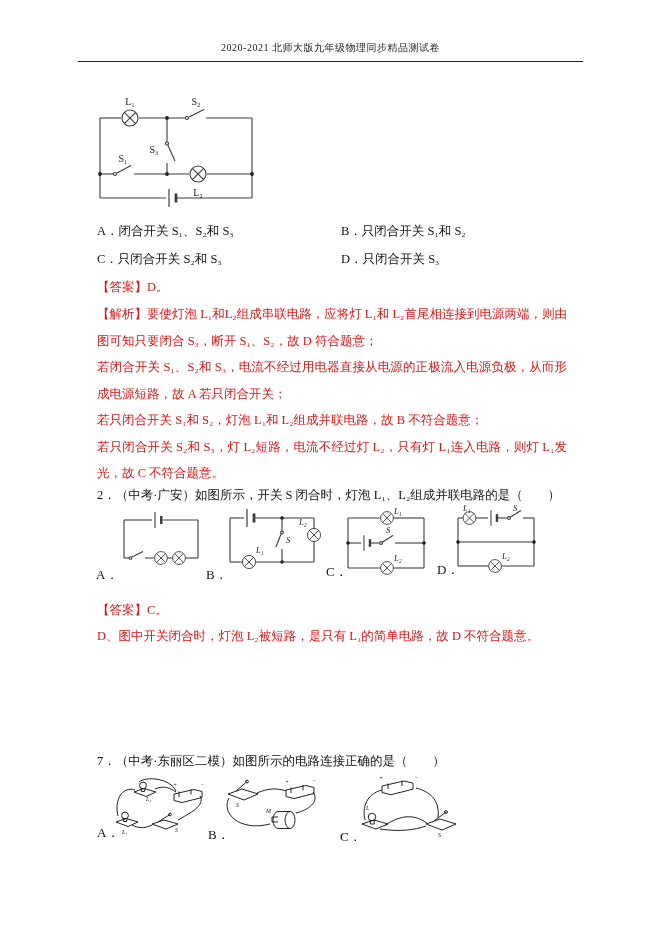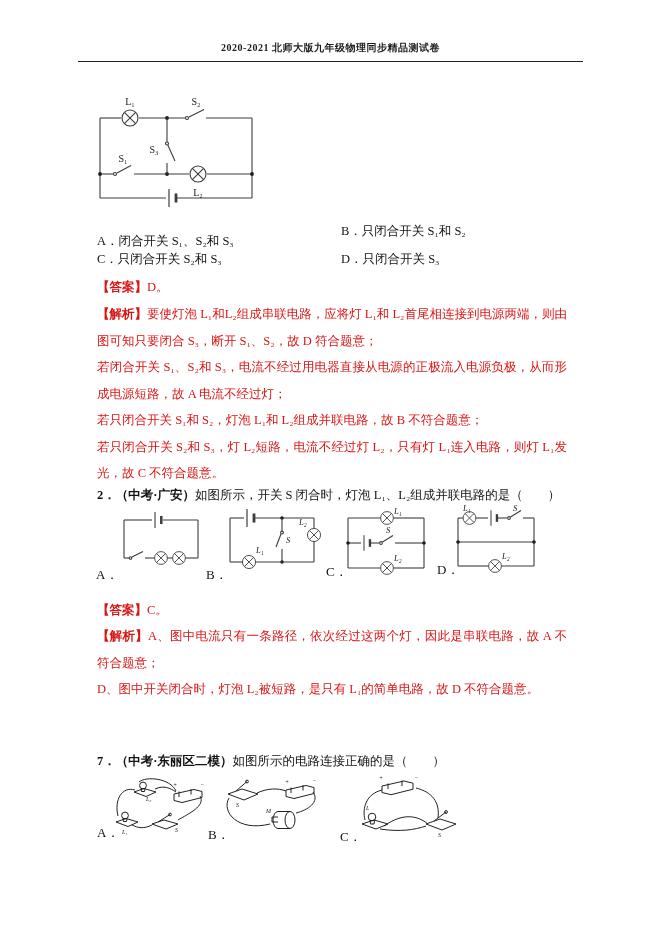--- a/index.html
+++ b/index.html
@@ -2,27 +2,27 @@
 <html><head>
 <meta charset="utf-8">
 <style>
   html,body{margin:0;padding:0;}
   body{
     width:661px;height:935px;background:#ffffff;position:relative;overflow:hidden;
     font-family:"Liberation Serif","DejaVu Serif",serif;color:#121212;
   }
   .abs{position:absolute;}
   .red{color:#d91414;}
-  .b{font-weight:bold;}
+  .b{font-weight:normal;}
   .txt{font-size:12.5px;line-height:26.5px;}
   .txt p{margin:0;}
   .expl{width:470px;text-align:justify;}
   .qline{width:470px;}
   .figletter{font-size:13px;color:#121212;}
-  .hdr-title{left:0;right:0;top:41px;text-align:center;font-size:10px;font-weight:bold;color:#1c1c1c;letter-spacing:.5px;}
+  .hdr-title{left:0;right:0;top:41px;text-align:center;font-size:10px;font-weight:normal;color:#1c1c1c;letter-spacing:.5px;}
   .hdr-rule{left:78px;top:61px;width:505px;height:0;border-top:1.4px solid #222;}
   svg text{font-family:"Liberation Serif","DejaVu Serif",serif;fill:#222;}
   svg .lbl{font-size:10px;}
   svg .lbl-sm{font-size:8.5px;font-style:italic;}
   svg .lbl-xs{font-size:6px;font-style:italic;}
   svg .wire{stroke:#3c3c3c;stroke-width:1.1;fill:none;}
   svg .dot{fill:#1c1c1c;stroke:none;}
   svg .sketch{stroke:#222;stroke-width:1;fill:none;}
   svg .plate{fill:#fff;stroke:#222;stroke-width:1;}
 </style>
@@ -79,31 +79,31 @@
       <use href="#batt" x="79" y="106"></use>
       <path d="M87,106 H162"></path>
   </g>
   <text class="lbl" x="40" y="13" text-anchor="middle">L₁</text>
   <text class="lbl" x="106" y="13" text-anchor="middle">S₂</text>
   <text class="lbl" x="64" y="61" text-anchor="middle">S₃</text>
   <text class="lbl" x="33" y="70" text-anchor="middle">S₁</text>
   <text class="lbl" x="108" y="104" text-anchor="middle">L₂</text>
 </svg>
 
-<div class="abs txt" style="left:97px;top:228px">A．闭合开关 S₁、S₂和 S₃</div>
+<div class="abs txt" style="left:97px;top:218px">A．闭合开关 S₁、S₂和 S₃</div>
 <div class="abs txt" style="left:341px;top:218px">B．只闭合开关 S₁和 S₂</div>
 <div class="abs txt" style="left:97px;top:246px">C．只闭合开关 S₂和 S₃</div>
 <div class="abs txt" style="left:341px;top:246px">D．只闭合开关 S₃</div>
 
 <div class="abs txt red" style="left:97px;top:274px">
   <span class="b">【答案】</span><span>D。</span>
 </div>
 <div class="abs txt red expl" style="left:97px;top:301px">
   <p><span class="b">【解析】</span><span>要使灯泡 L₁和L₂组成串联电路，应将灯 L₁和 L₂首尾相连接到电源两端，则由图可知只要闭合 S₃，断开 S₁、S₂，故 D 符合题意；</span></p>
-  <p>若闭合开关 S₁、S₂和 S₃，电流不经过用电器直接从电源的正极流入电源负极，从而形成电源短路，故 A 电流不经过灯；</p>
+  <p>若闭合开关 S₁、S₂和 S₃，电流不经过用电器直接从电源的正极流入电源负极，从而形成电源短路，故 A 若只闭合开关；</p>
   <p>若只闭合开关 S₁和 S₂，灯泡 L₁和 L₂组成并联电路，故 B 不符合题意；</p>
   <p>若只闭合开关 S₂和 S₃，灯 L₂短路，电流不经过灯 L₂，只有灯 L₁连入电路，则灯 L₁发光，故 C 不符合题意。</p>
 </div>
 
 <div class="abs txt qline" style="left:97px;top:482px">
   <span class="b">2．（中考·广安）</span><span>如图所示，开关 S 闭合时，灯泡 L₁、L₂组成并联电路的是（　　）</span>
 </div>
 
 <svg class="abs" style="left:116px;top:508px" width="90" height="62">
   <g class="wire">
@@ -197,21 +197,20 @@
 
 <span class="abs figletter" style="left:96px;top:566px">A．</span>
 <span class="abs figletter" style="left:206px;top:566px">B．</span>
 <span class="abs figletter" style="left:326px;top:563px">C．</span>
 <span class="abs figletter" style="left:437px;top:561px">D．</span>
 
 <div class="abs txt red" style="left:97px;top:597px">
   <span class="b">【答案】</span><span>C。</span>
 </div>
 <div class="abs txt red expl" style="left:97px;top:623px">
-  <p><span class="b">【解析】</span><span>A、图中电流只有一条路径，依次经过这两个灯，因此是串联电路，故 A 不符合题意；</span></p>
   <p>D、图中开关闭合时，灯泡 L₂被短路，是只有 L₁的简单电路，故 D 不符合题意。</p>
 </div>
 
 <div class="abs txt qline" style="left:97px;top:748px">
   <span class="b">7．（中考·东丽区二模）</span><span>如图所示的电路连接正确的是（　　）</span>
 </div>
 
 <svg class="abs" style="left:112px;top:776px" width="100" height="62">
   <g class="sketch">
 

